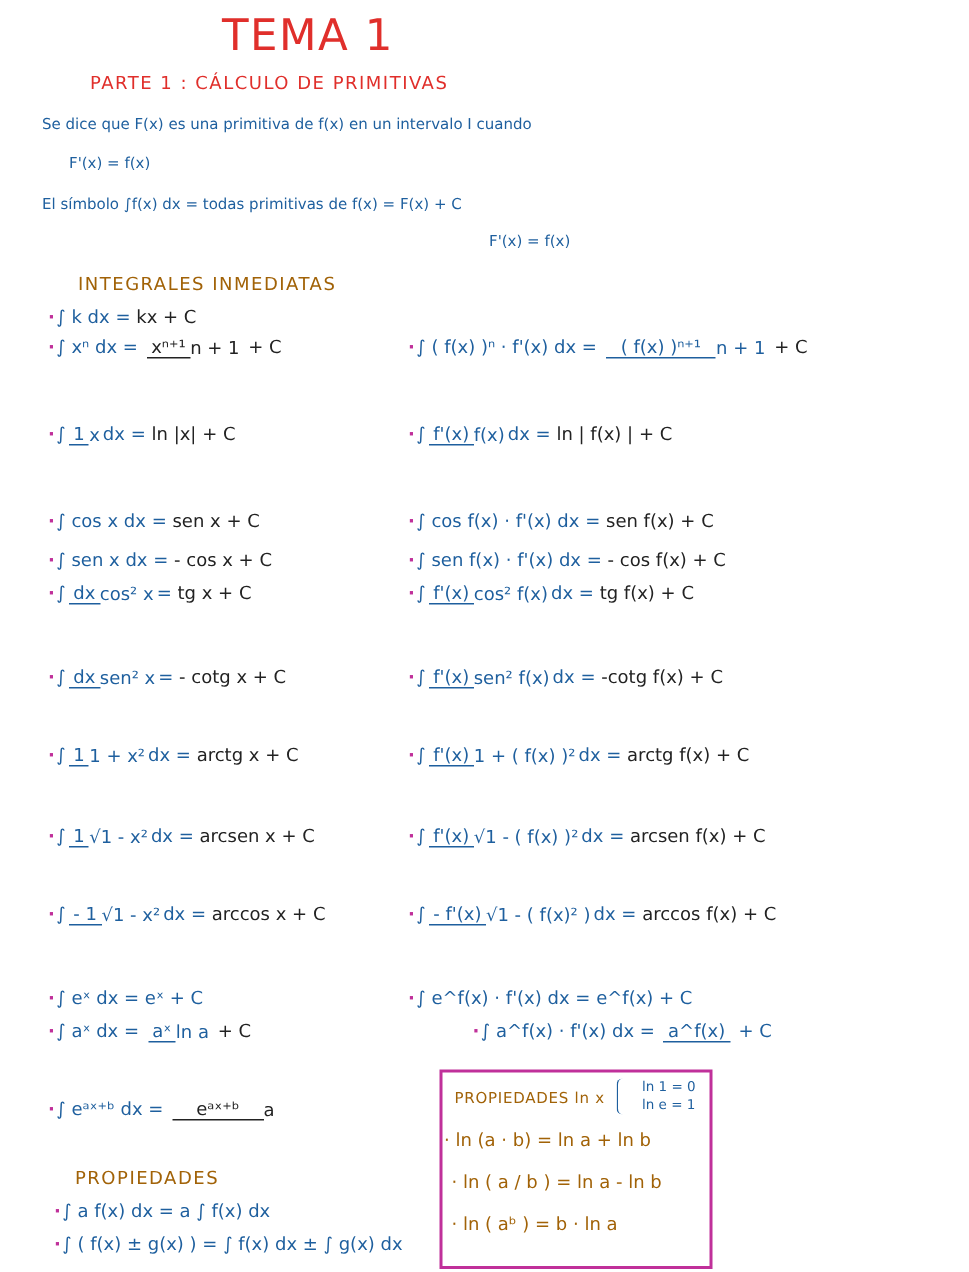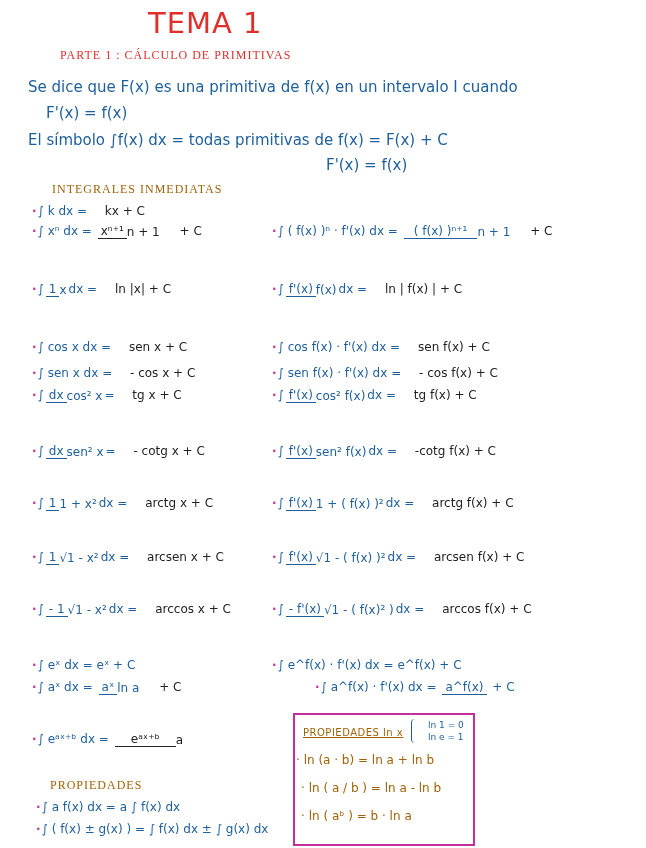--- a/index.html
+++ b/index.html
@@ -1,24 +1,24 @@
 <!DOCTYPE html>
 <html><head>
 <meta charset="utf-8">
 <style>
   html,body{margin:0;padding:0;background:#fff;}
   body{width:646px;height:848px;position:relative;overflow:hidden;font-family:"DejaVu Sans",sans-serif;}
   .abs{position:absolute;white-space:nowrap;}
   .red{color:#e02f2b;}
   .mag{color:#a16207;}
   .blue{color:#1e5f9e;}
-  .blk{color:#222;margin-left:14px;}
+  .blk{color:#222;}
   .title{font-size:29px;letter-spacing:1px;}
-  .h2{font-size:12px;letter-spacing:1px;font-variant:small-caps;font-family:Liberation Serif, serif;}
-  .txt{font-size:15px;}
+  .h2{font-size:12px;letter-spacing:1px;font-variant:small-caps;}
+  .txt{font-size:10px;}
   .f{font-size:12px;}
   .dot{color:#c0309a;font-weight:bold;margin-right:1px;}
   .frac{display:inline-flex;flex-direction:row;align-items:center;vertical-align:middle;margin:0 2px;}
   .frac .n{border-bottom:1.2px solid #1e5f9e;padding:0 3px;line-height:14px;}
   .frac .n.k{border-bottom-color:#222;}
   .frac .d{line-height:14px;text-align:right;}
   .box{position:absolute;left:292px;left:293px;top:713px;width:178px;height:129px;border:2px solid #c0309a;}
 </style>
 </head>
 <body>
@@ -132,21 +132,21 @@
         <span class="n">a^f(x)</span>
         <span class="d"></span>
       </span> <span class="blue">+ C</span></div>
 </div>
 
 <div class="abs mag h2" style="left:50px;top:778px;">PROPIEDADES</div>
 <div class="abs blue f" style="left:36px;top:800px;"><span class="dot">·</span><span>∫ a f(x) dx = a ∫ f(x) dx</span></div>
 <div class="abs blue f" style="left:36px;top:822px;"><span class="dot">·</span><span>∫ ( f(x) ± g(x) ) = ∫ f(x) dx ± ∫ g(x) dx</span></div>
 
 <div class="box">
-  <div class="abs mag" style="left:8px;top:12px;font-size:10px;letter-spacing:0.5px;text-decoration:underline;">PROPIEDADES ln x</div>
+  <div class="abs mag" style="left:8px;top:12px;font-size:10px;letter-spacing:0.5px;">PROPIEDADES ln x</div>
   <div class="abs blue" style="left:116px;top:4px;font-size:9px;line-height:12px;border-left:1.5px solid #1e5f9e;padding-left:16px;border-radius:4px 0 0 4px;">
     <div>ln 1 = 0</div>
     <div>ln e = 1</div>
   </div>
   <div class="abs mag f" style="left:1px;top:38px;"><span>· </span><span>ln (a · b) = ln a + ln b</span></div>
   <div class="abs mag f" style="left:6px;top:66px;"><span>· </span><span>ln ( a / b ) = ln a - ln b</span></div>
   <div class="abs mag f" style="left:6px;top:94px;"><span>· </span><span>ln ( aᵇ ) = b · ln a</span></div>
 </div>
 
 </body></html>

